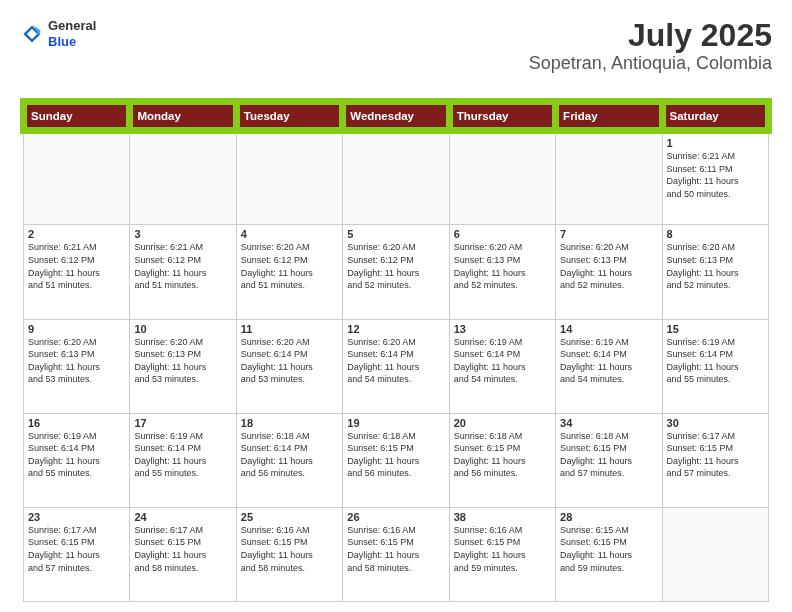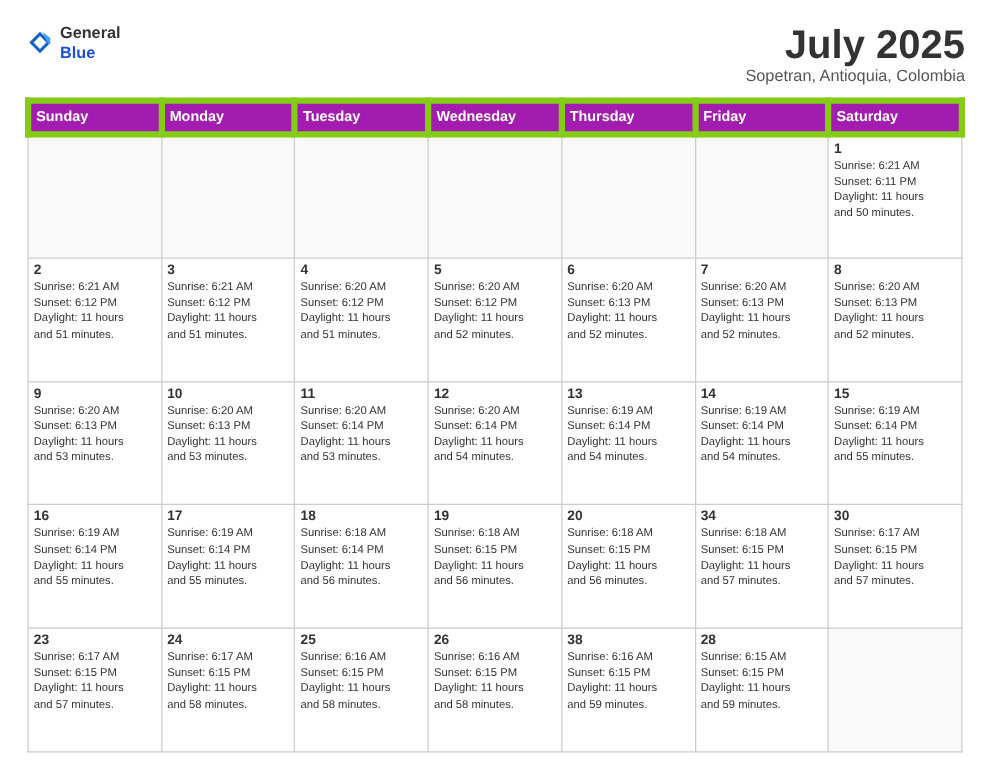--- a/index.html
+++ b/index.html
@@ -14,21 +14,21 @@
       width: 792px;
       height: 612px;
       padding: 18px 20px 10px 20px;
       display: flex;
       flex-direction: column;
     }
     .header {
       display: flex;
       justify-content: space-between;
       align-items: flex-start;
-      margin-bottom: 10px;
+      margin-bottom: 24px;
     }
     .logo {
       display: flex;
       align-items: center;
       gap: 4px;
     }
     .logo-text {
       font-size: 13px;
       font-weight: bold;
       line-height: 1.2;
@@ -42,38 +42,38 @@
     .title-block {
       text-align: right;
     }
     .month-year {
       font-size: 32px;
       font-weight: bold;
       color: #333;
       line-height: 1.1;
     }
     .location {
-      font-size: 13px;
+      font-size: 18px;
       color: #555;
     }
     .calendar {
       flex: 1;
       border: 1px solid #ccc;
       border-collapse: collapse;
       width: 100%;
       table-layout: fixed;
     }
     .calendar th {
-      background: #a21caf;
+      background: #7f1d1d;
       color: #fff;
       font-size: 11.5px;
       font-weight: bold;
       padding: 5px 4px;
       text-align: left;
-      border: 5px solid #84cc16;
+      border: 7px solid #84cc16;
     }
     .calendar td {
       border: 1px solid #ccc;
       vertical-align: top;
       padding: 3px 4px;
       font-size: 9.5px;
       color: #333;
       background: #fff;
       height: 82px;
     }

